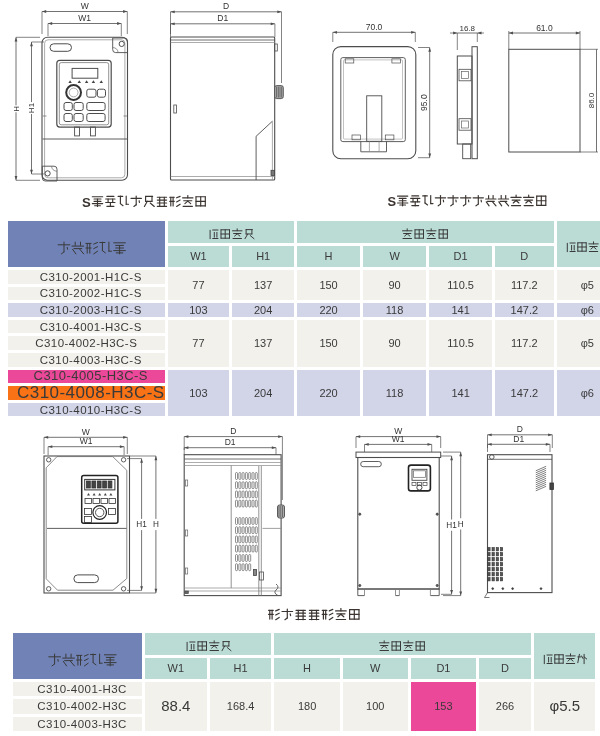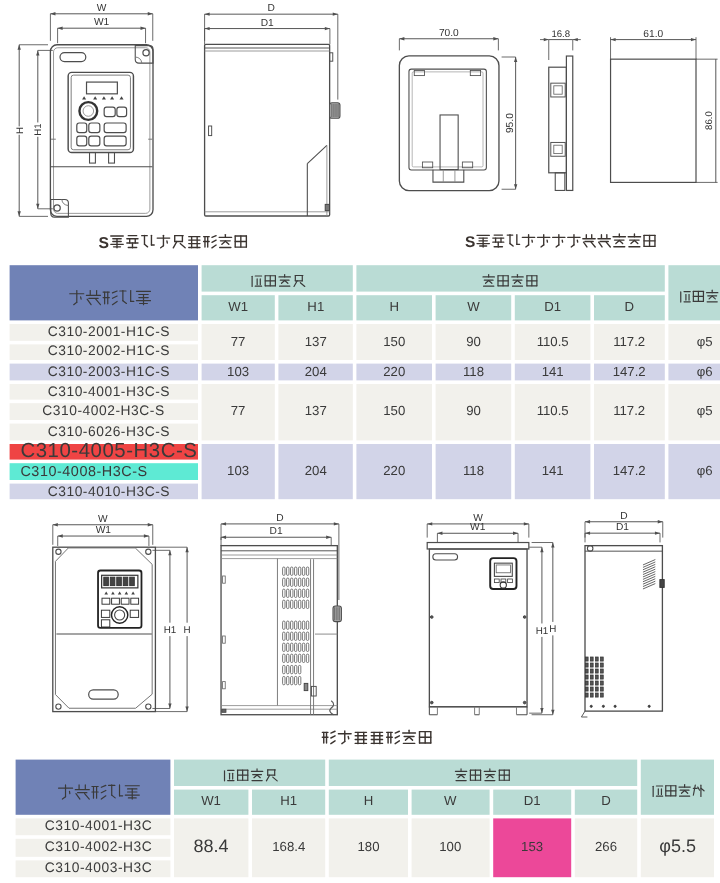--- a/index.html
+++ b/index.html
@@ -821,34 +821,34 @@
           <td rowspan="3" style="background:#f2f1ec;text-align:center;font-size:11px">150</td>
           <td rowspan="3" style="background:#f2f1ec;text-align:center;font-size:11px">90</td>
           <td rowspan="3" style="background:#f2f1ec;text-align:center;font-size:11px">110.5</td>
           <td rowspan="3" style="background:#f2f1ec;text-align:center;font-size:11px">117.2</td>
           <td rowspan="3" style="background:#f2f1ec;text-align:center;font-size:11px">φ5</td>
         </tr>
         <tr style="height:13.6px">
           <td style="background:#f2f1ec;text-align:center;font-size:11.5px;letter-spacing:0.45px;white-space:nowrap;padding-left:0">C310-4002-H3C-S</td>
         </tr>
         <tr style="height:13.6px">
-          <td style="background:#f2f1ec;text-align:center;font-size:11.5px;letter-spacing:0.45px;white-space:nowrap;padding-left:9px">C310-6026-H3C-S</td>
+          <td style="background:#f2f1ec;text-align:center;font-size:11.5px;letter-spacing:0.45px;white-space:nowrap;padding-left:9px">C310-4003-H3C-S</td>
         </tr>
         <tr style="height:13.6px">
-          <td style="background:#ef4444;text-align:center;font-size:17px;letter-spacing:0.45px;white-space:nowrap;padding-left:9px">C310-4005-H3C-S</td>
+          <td style="background:#ec4899;text-align:center;font-size:13px;letter-spacing:0.45px;white-space:nowrap;padding-left:9px">C310-4005-H3C-S</td>
           <td rowspan="3" style="background:#d2d4e8;text-align:center;font-size:11px">103</td>
           <td rowspan="3" style="background:#d2d4e8;text-align:center;font-size:11px">204</td>
           <td rowspan="3" style="background:#d2d4e8;text-align:center;font-size:11px">220</td>
           <td rowspan="3" style="background:#d2d4e8;text-align:center;font-size:11px">118</td>
           <td rowspan="3" style="background:#d2d4e8;text-align:center;font-size:11px">141</td>
           <td rowspan="3" style="background:#d2d4e8;text-align:center;font-size:11px">147.2</td>
           <td rowspan="3" style="background:#d2d4e8;text-align:center;font-size:11px">φ6</td>
         </tr>
         <tr style="height:13.6px">
-          <td style="background:#5eead4;text-align:left;font-size:12px;letter-spacing:0.45px;white-space:nowrap;padding-left:9px">C310-4008-H3C-S</td>
+          <td style="background:#f97316;text-align:left;font-size:17px;letter-spacing:0.45px;white-space:nowrap;padding-left:9px">C310-4008-H3C-S</td>
         </tr>
         <tr style="height:13.6px">
           <td style="background:#d2d4e8;text-align:center;font-size:11.5px;letter-spacing:0.45px;white-space:nowrap;padding-left:9px">C310-4010-H3C-S</td>
         </tr>
       </tbody>
     </table>
 <table style="position:absolute;left:10.2px;top:630px;border-collapse:separate;border-spacing:3.5px;font-family:'Liberation Sans',sans-serif;color:#3a3a3a">
       <colgroup>
         <col style="width:128.8px">
         <col style="width:61.5px">

